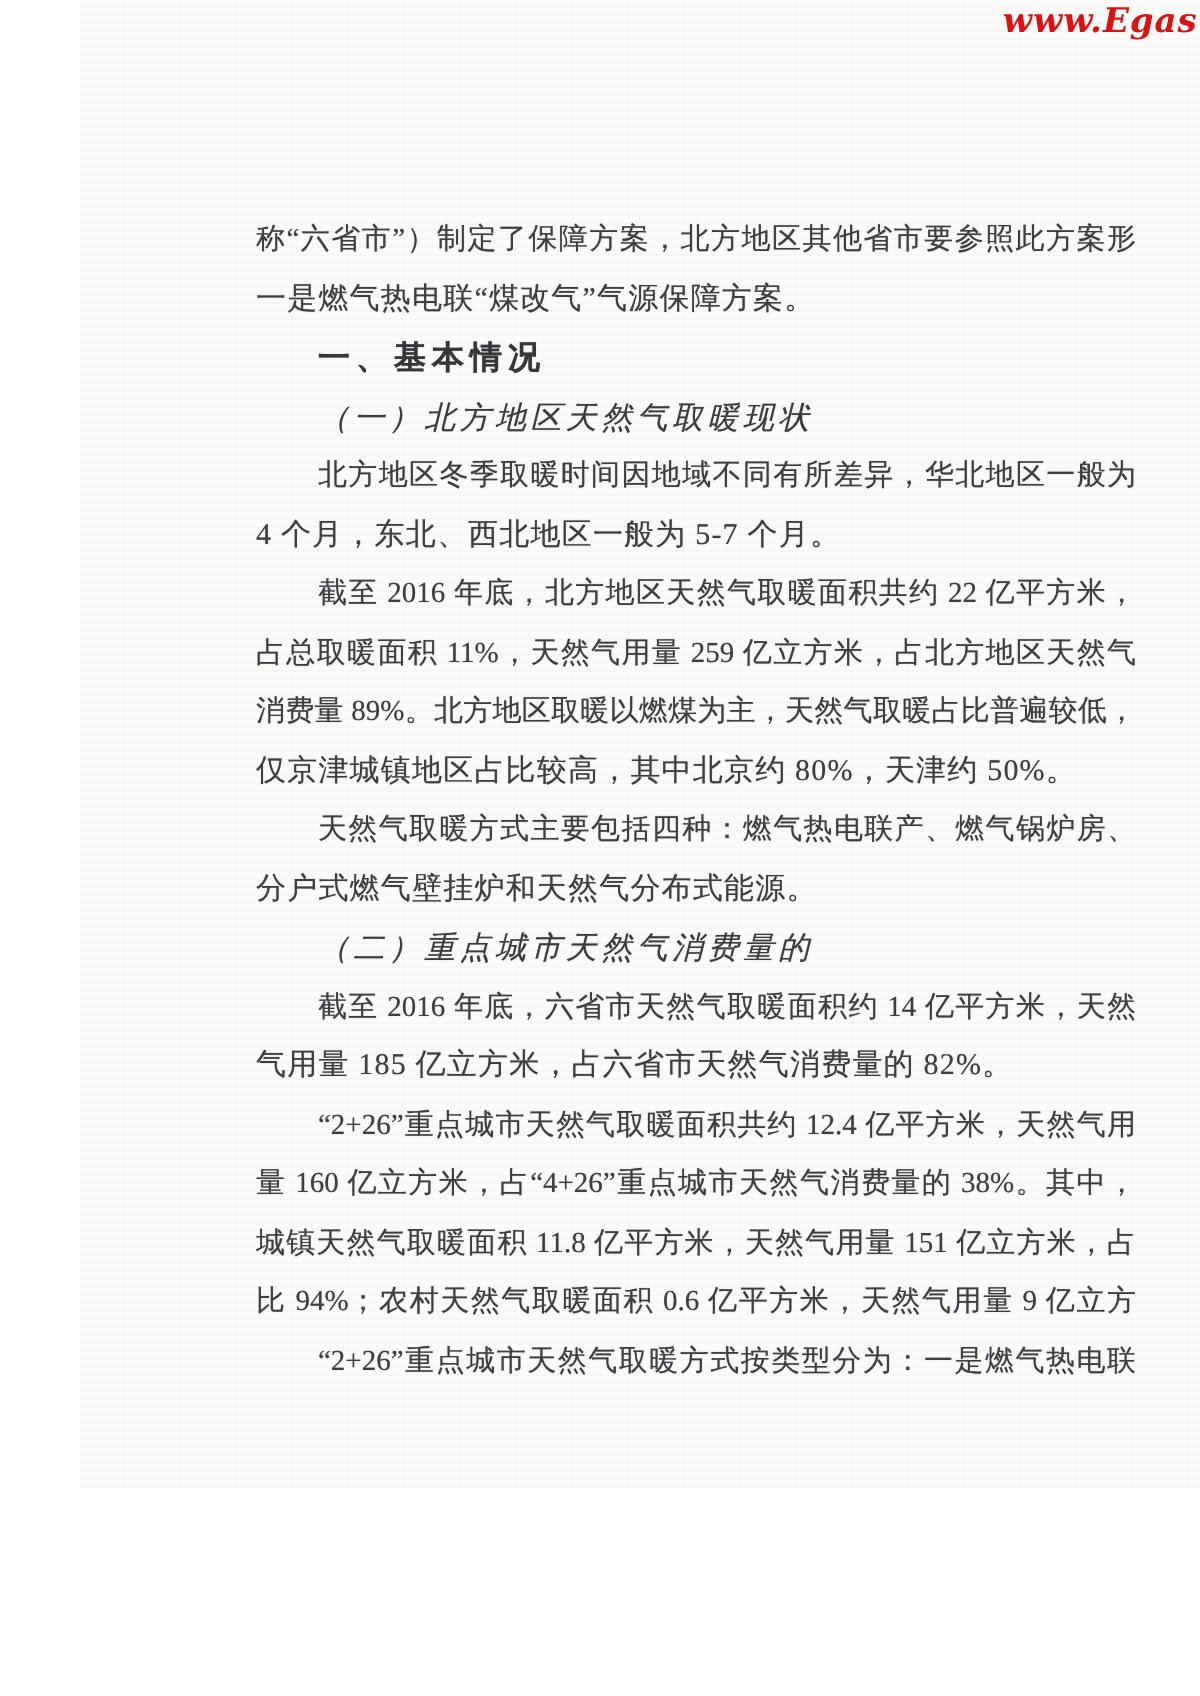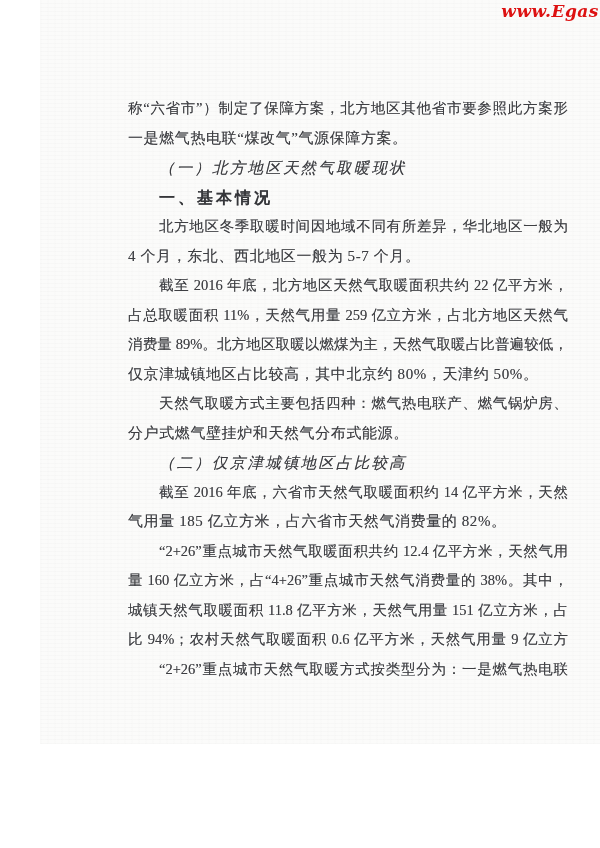--- a/index.html
+++ b/index.html
@@ -39,21 +39,21 @@
     left: 587px;
     top: 18px;
     width: 2px;
     height: 830px;
     background: linear-gradient(180deg, #bdbdbd, #cecece 40%, #c6c6c6);
     opacity: 0.85;
   }
   .content {
     position: absolute;
     left: 88px;
-    top: 94px;
+    top: 106px;
     width: 440px;
   }
   .line {
     height: 29.5px;
     line-height: 29.5px;
     font-size: 15px;
     color: #3d3e42;
     letter-spacing: 0.6px;
     white-space: nowrap;
     text-shadow: 0 0 0.5px rgba(70,70,75,0.55);
@@ -95,31 +95,31 @@
 
 <div class="page">
 
   <div class="watermark">www.Egas.cn</div>
   <div class="watermark-sliver"></div>
   <div class="scan-line"></div>
 
   <div class="content">
     <div class="line body justify">称“六省市”）制定了保障方案，北方地区其他省市要参照此方案形</div>
     <div class="line body">一是燃气热电联“煤改气”气源保障方案。</div>
+    <div class="line h1 indent">一、基本情况</div>
     <div class="line h2 indent">（一）北方地区天然气取暖现状</div>
-    <div class="line h1 indent">一、基本情况</div>
     <div class="line body indent justify">北方地区冬季取暖时间因地域不同有所差异，华北地区一般为</div>
     <div class="line body">4 个月，东北、西北地区一般为 5-7 个月。</div>
     <div class="line body indent justify">截至 2016 年底，北方地区天然气取暖面积共约 22 亿平方米，</div>
     <div class="line body justify">占总取暖面积 11%，天然气用量 259 亿立方米，占北方地区天然气</div>
     <div class="line body justify">消费量 89%。北方地区取暖以燃煤为主，天然气取暖占比普遍较低，</div>
     <div class="line body">仅京津城镇地区占比较高，其中北京约 80%，天津约 50%。</div>
     <div class="line body indent justify">天然气取暖方式主要包括四种：燃气热电联产、燃气锅炉房、</div>
     <div class="line body">分户式燃气壁挂炉和天然气分布式能源。</div>
-    <div class="line h2 indent">（二）仅京津城镇地区占比较高</div>
+    <div class="line h2 indent">（二）重点城市天然气消费量的</div>
     <div class="line body indent justify">截至 2016 年底，六省市天然气取暖面积约 14 亿平方米，天然</div>
     <div class="line body">气用量 185 亿立方米，占六省市天然气消费量的 82%。</div>
     <div class="line body indent justify">“2+26”重点城市天然气取暖面积共约 12.4 亿平方米，天然气用</div>
     <div class="line body justify">量 160 亿立方米，占“4+26”重点城市天然气消费量的 38%。其中，</div>
     <div class="line body justify">城镇天然气取暖面积 11.8 亿平方米，天然气用量 151 亿立方米，占</div>
     <div class="line body justify">比 94%；农村天然气取暖面积 0.6 亿平方米，天然气用量 9 亿立方</div>
     <div class="line body indent justify">“2+26”重点城市天然气取暖方式按类型分为：一是燃气热电联</div>
   </div>
 
   <div class="page-number">2</div>

